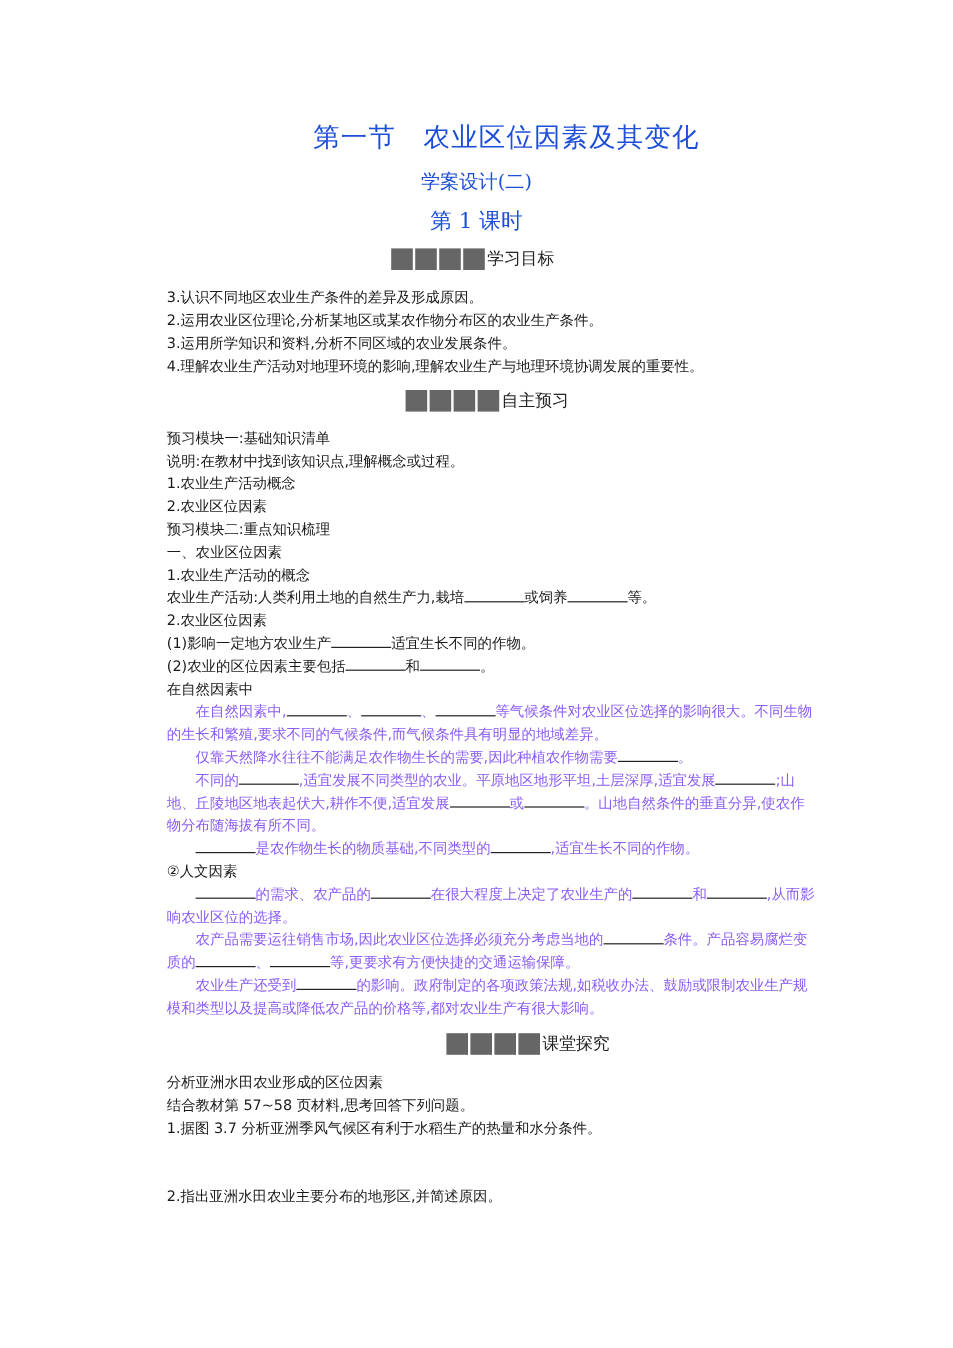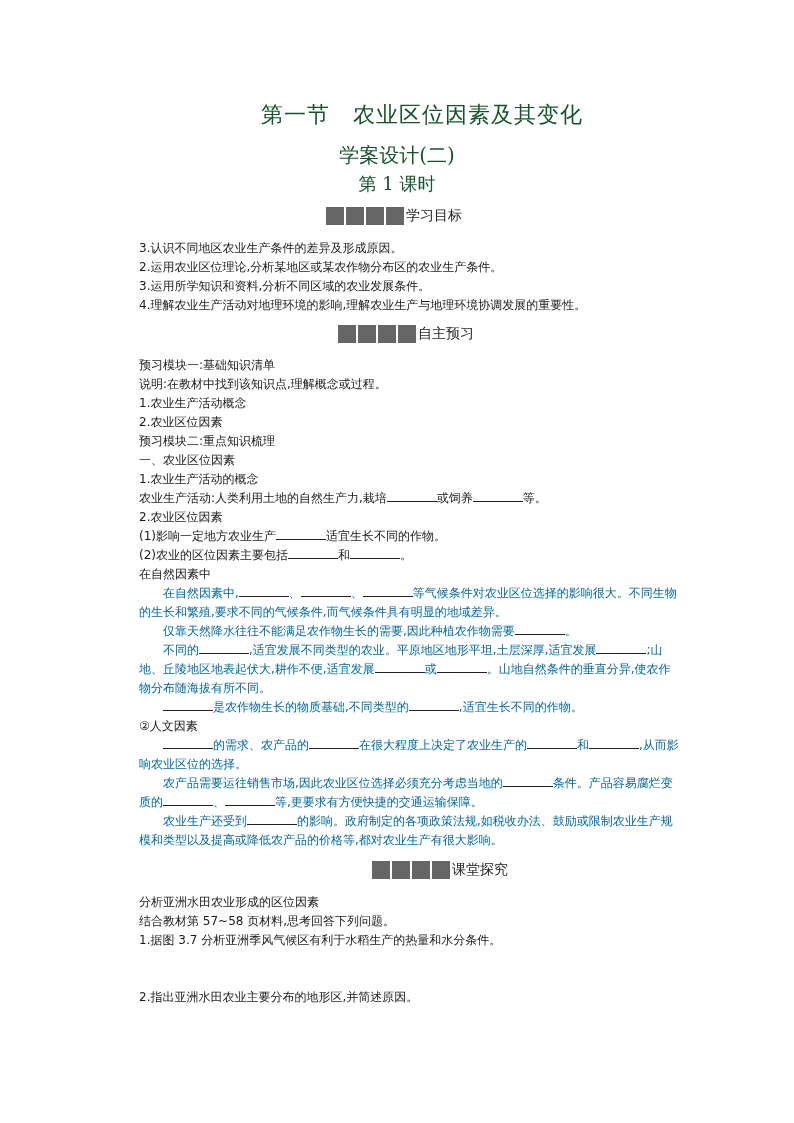--- a/index.html
+++ b/index.html
@@ -1,28 +1,28 @@
 <!DOCTYPE html>
 <html><head>
 <meta charset="utf-8">
 <style>
   html, body { margin: 0; padding: 0; background: #ffffff; }
   body { width: 794px; height: 1123px; position: relative; overflow: hidden;
          font-family: "DejaVu Sans", sans-serif; color: #111; }
   .title { position: absolute; left: 0; width: 794px; text-align: center;
-           font-family: "DejaVu Serif", serif; color: #14532d; }
+           font-family: "DejaVu Serif", serif; color: #1d4ed8; }
   #t1 { top: 100px; font-size: 22px; letter-spacing: 1px; padding-left: 50px; box-sizing: border-box; }
-  #t2 { top: 142px; font-size: 20px; padding-left: 0px; }
+  #t2 { top: 142px; font-size: 16px; padding-left: 0px; }
   #t3 { top: 172px; font-size: 18px; }
   .sec { position: absolute; height: 20px; display: flex; align-items: center; }
   .sec .blocks { display: flex; gap: 2px; margin-right: 2px; }
   .sec .blocks span { width: 18px; height: 18px; background: #666; display: block; }
   .sec .label { font-size: 14px; color: #222; }
   .line { position: absolute; left: 139px; font-size: 12px; line-height: 19px; white-space: nowrap; color: #1a1a1a; }
-  .para { position: absolute; left: 139px; width: 543px; font-size: 12px; line-height: 19px; color: #0369a1; text-indent: 24px; }
+  .para { position: absolute; left: 139px; width: 543px; font-size: 12px; line-height: 19px; color: #8b5cf6; text-indent: 24px; }
   .blank { display: inline-block; width: 50px; border-bottom: 1px solid #222; height: 12px; vertical-align: baseline; }
 </style>
 </head>
 <body>
 
 <div class="title" id="t1">第一节　农业区位因素及其变化</div>
 <div class="title" id="t2">学案设计(二)</div>
 <div class="title" id="t3">第 1 课时</div>
 
 <div class="sec" style="top:206px; left:326px;">

